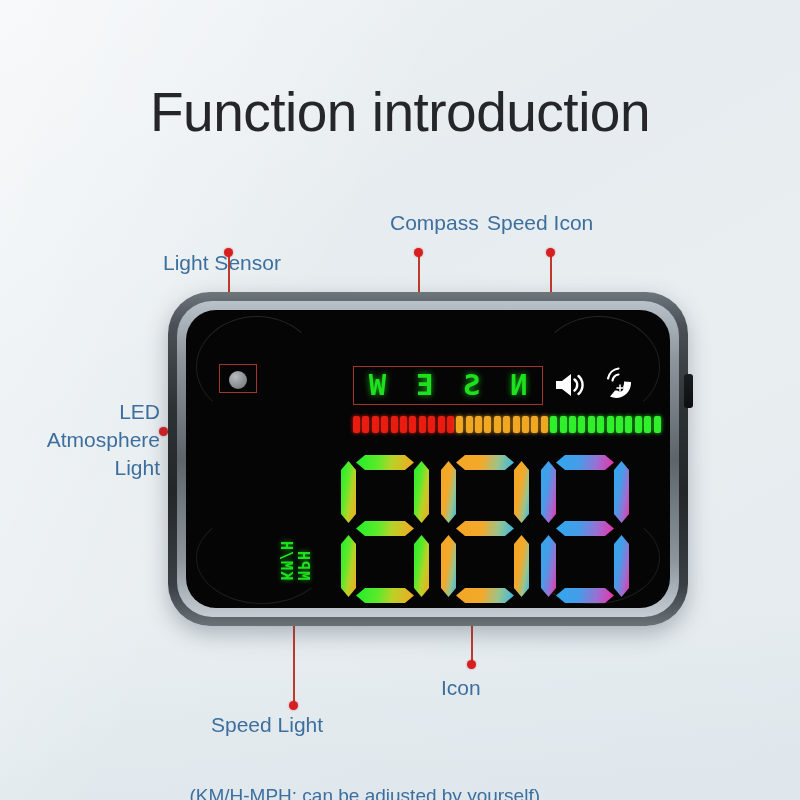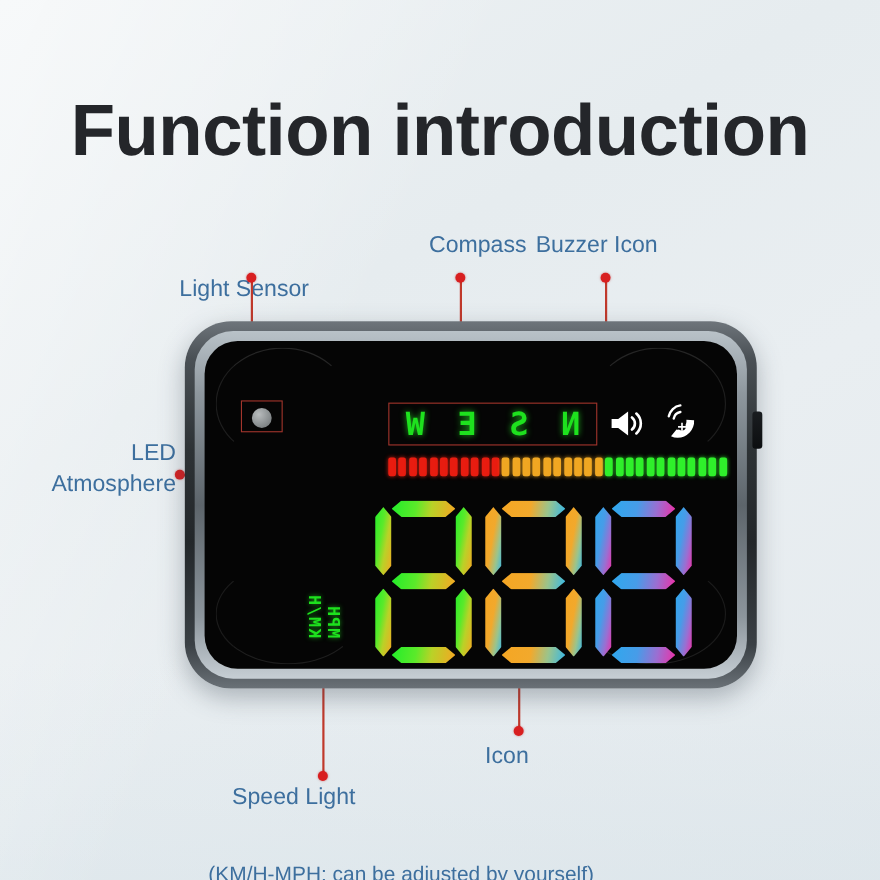--- a/index.html
+++ b/index.html
@@ -30,22 +30,22 @@
     pointer-events: none;
   }
 
   
   .title {
     position: absolute;
     top: 80px;
     left: 0;
     width: 800px;
     text-align: center;
-    font-size: 66px;
-    font-weight: bold;
+    font-size: 55px;
+    font-weight: normal;
     color: #24262a;
     letter-spacing: -0.5px;
     white-space: nowrap;
   }
 
   
   .label {
     position: absolute;
     color: #3d6f9e;
     font-size: 21px;
@@ -267,25 +267,26 @@
 </head>
 <body>
 
 <div id="stage">
   <div class="bg-sheen"></div>
 
   <div class="title">Function introduction</div>
 
   <div class="label lbl-light-sensor">Light Sensor</div>
   <div class="label lbl-compass">Compass</div>
-  <div class="label lbl-buzzer">Buzzer Icon</div>
+  <div class="label lbl-buzzer">Speed Icon</div>
 
   <div class="label multi lbl-led">
     <div>LED</div>
     <div>Atmosphere</div>
+    <div>Light</div>
   </div>
 
   <div class="label lbl-speed">Icon</div>
   <div class="label lbl-speed-unit">Speed Light</div>
   <div class="label lbl-note">(KM/H-MPH: can be adjusted by yourself)</div>
 
   <div class="pointer-line v" style="left:228px; top:256px; height:100px;"></div>
   <div class="pointer-dot" style="left:224px; top:248px;"></div>
 
   <div class="pointer-line v" style="left:418px; top:256px; height:112px;"></div>

